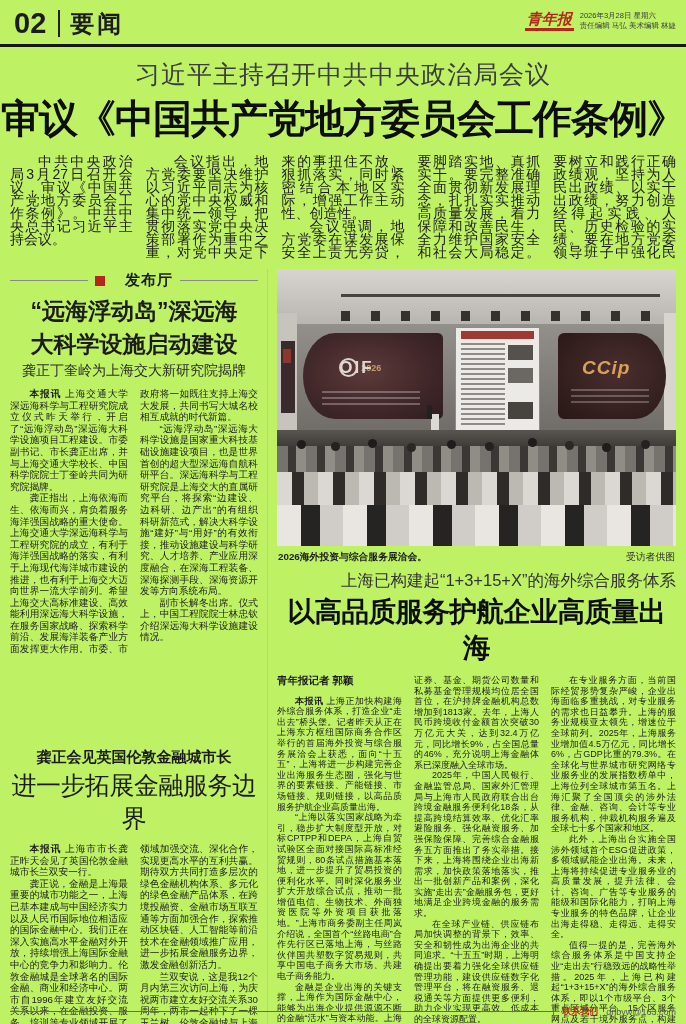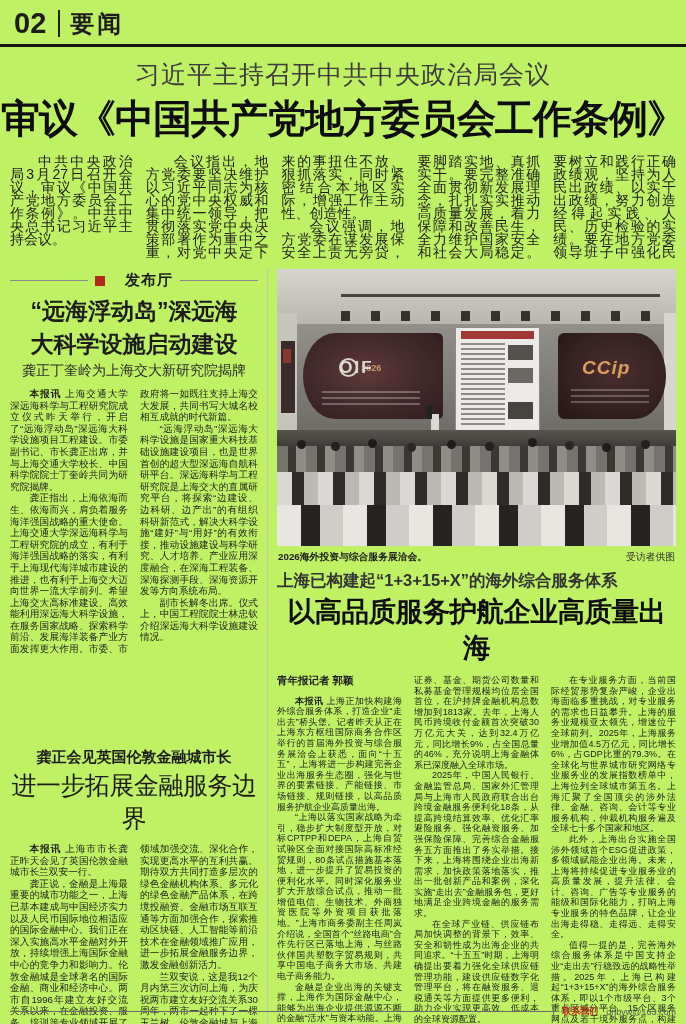--- a/index.html
+++ b/index.html
@@ -87,21 +87,21 @@
   .aud-row3{top:59%;left:0;right:0;height:41%;
             background:repeating-linear-gradient(90deg,#e9e6e1 0 24px,#262423 24px 43px,#d0cdc8 43px 66px);}
   .aud-heads{top:-6px;left:20px;width:9px;height:9px;border-radius:50%;background:#1f1d1c;
              box-shadow:34px 2px 0 #242220,71px -1px 0 #1f1d1c,110px 3px 0 #2a2826,
                         150px 0 0 #1f1d1c,188px 2px 0 #242220,231px -2px 0 #1f1d1c,
                         268px 1px 0 #2a2826,305px 3px 0 #1f1d1c,344px 0 0 #242220,380px 2px 0 #1f1d1c;}
   
   .caption-row{display:flex;justify-content:space-between;font-size:9.8px;margin:5px 1px 6px;}
   .caption{font-weight:700;}
   .credit{color:#2e2e2e;}
-  .main-kicker{text-align:left;font-size:16.5px;font-weight:700;color:#333;margin:5px 0 0;}
+  .main-kicker{text-align:right;font-size:16.5px;font-weight:400;color:#333;margin:5px 0 0;}
   .main-head{text-align:center;font-size:27.5px;font-weight:900;letter-spacing:-0.5px;margin:2px 0 9px;color:#0d0d0d;}
   .main-body{column-count:3;column-gap:12px;font-size:9px;line-height:10.6px;
              text-align:justify;height:362px;overflow:hidden;}
   .main-body p{margin:0;text-indent:2em;}
   .byline{font-weight:700;font-size:10.5px;text-indent:0 !important;margin:0 0 10px !important;}
   
   .footer{position:absolute;left:10px;right:10px;bottom:6px;display:flex;align-items:center;gap:8px;font-size:9px;}
   .footer-line{flex:1;height:1px;background:#6a6a6a;position:relative;}
   .footer-line::after{content:"";position:absolute;right:0;top:-3px;width:1px;height:7px;background:#6a6a6a;}
   .contact-label{color:#b5271d;font-weight:700;white-space:nowrap;}
@@ -109,20 +109,27 @@
 </style>
 </head>
 <body>
 
 <div class="page">
 
   <div class="topbar">
     <div class="pageno">02</div>
     <div class="sec-divider"></div>
     <div class="section-title">要闻</div>
+    <div class="mast">
+      <div class="logo">青年报</div>
+      <div class="mast-text">
+        <div>2026年3月28日 星期六</div>
+        <div>责任编辑 马弘 美术编辑 林婕</div>
+      </div>
+    </div>
   </div>
   <div class="toprule"></div>
 
   <div>
     <div class="lead-kicker">习近平主持召开中共中央政治局会议</div>
     <div class="lead-headline">审议《中国共产党地方委员会工作条例》</div>
     <div class="lead-body">
       <p>中共中央政治局3月27日召开会议，审议《中国共产党地方委员会工作条例》。中共中央总书记习近平主持会议。</p>
       <p>会议指出，地方党委要坚决维护以习近平同志为核心的党中央权威和集中统一领导，把贯彻落实党中央决策部署作为重中之重，对党中央定下来的事扭住不放、狠抓落实，同时紧密结合本地区实际，增强工作主动性、创造性。</p>
       <p>会议强调，地方党委在谋发展保安全上责无旁贷，要脚踏实地、真抓实干。要完整准确全面贯彻新发展理念，扎扎实实推动高质量发展，着力保障和改善民生，全力维护国家安全和社会大局稳定。要树立和践行正确政绩观，坚持为人民出政绩、以实干出政绩，努力创造经得起实践、人民、历史检验的实绩。要在地方党委领导班子中强化民主集中制教育，完善议事决策规则，细化负面清单，健全监督机制，明确监督重点事项、具体措施、责任追究等内容，确保民主集中制严格贯彻执行。地方党委领导班子成员要加强理论学习，提高专业素质，着力提高领导能力。要扛起管党治党政治责任，坚定不移推进全面从严治党，锲而不舍严格贯彻中央八项规定及其实施细则精神，深入整治形式主义为基层减负，依法依规用权，守好廉洁底线，推动形成风清气正的政治生态。</p>

